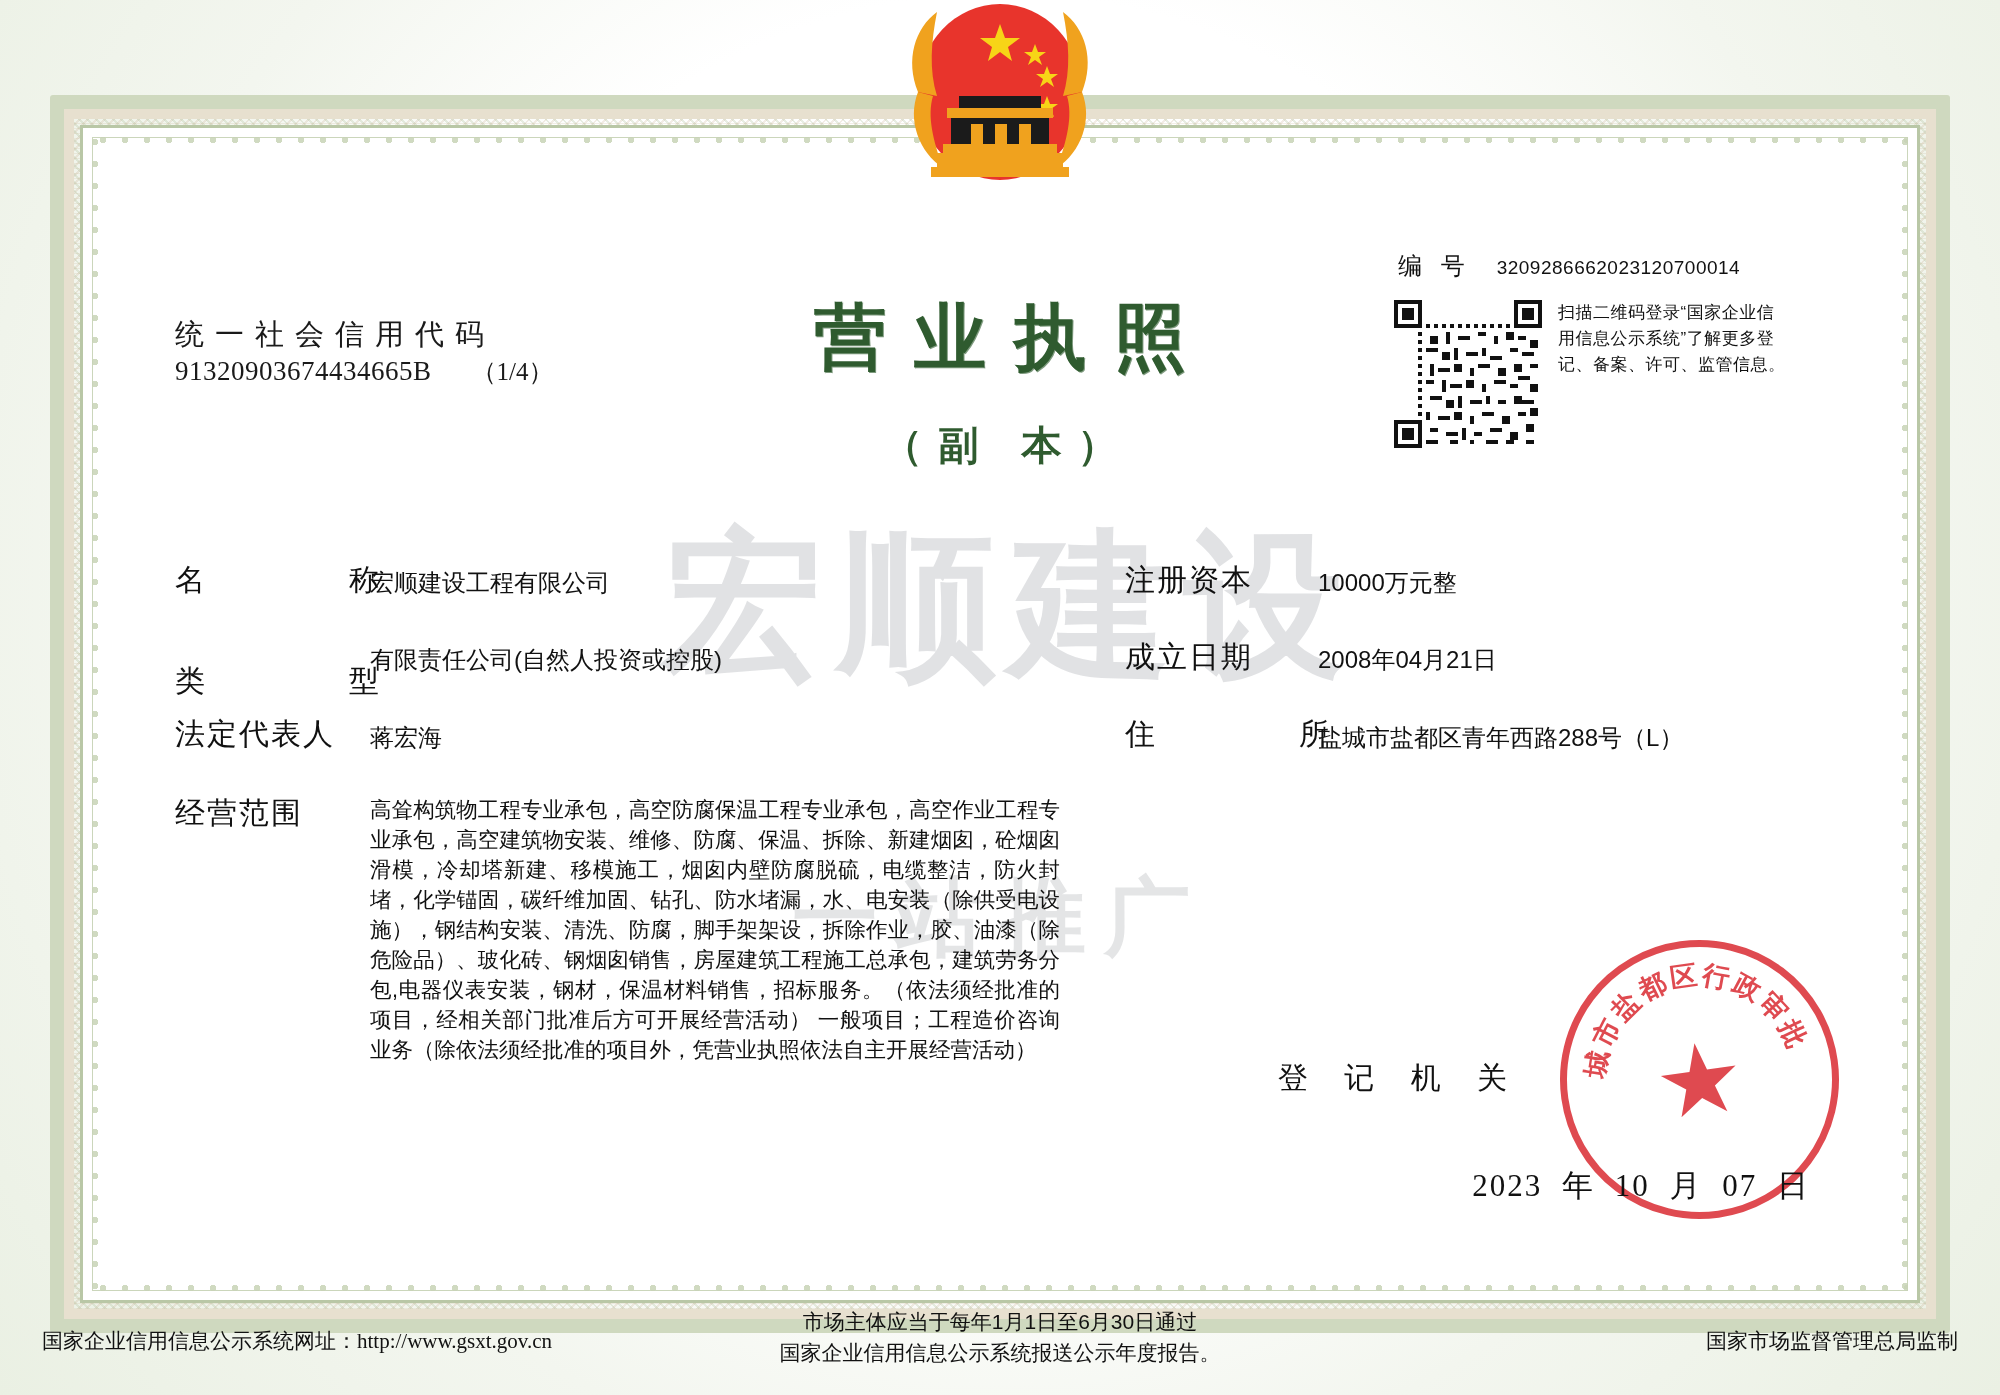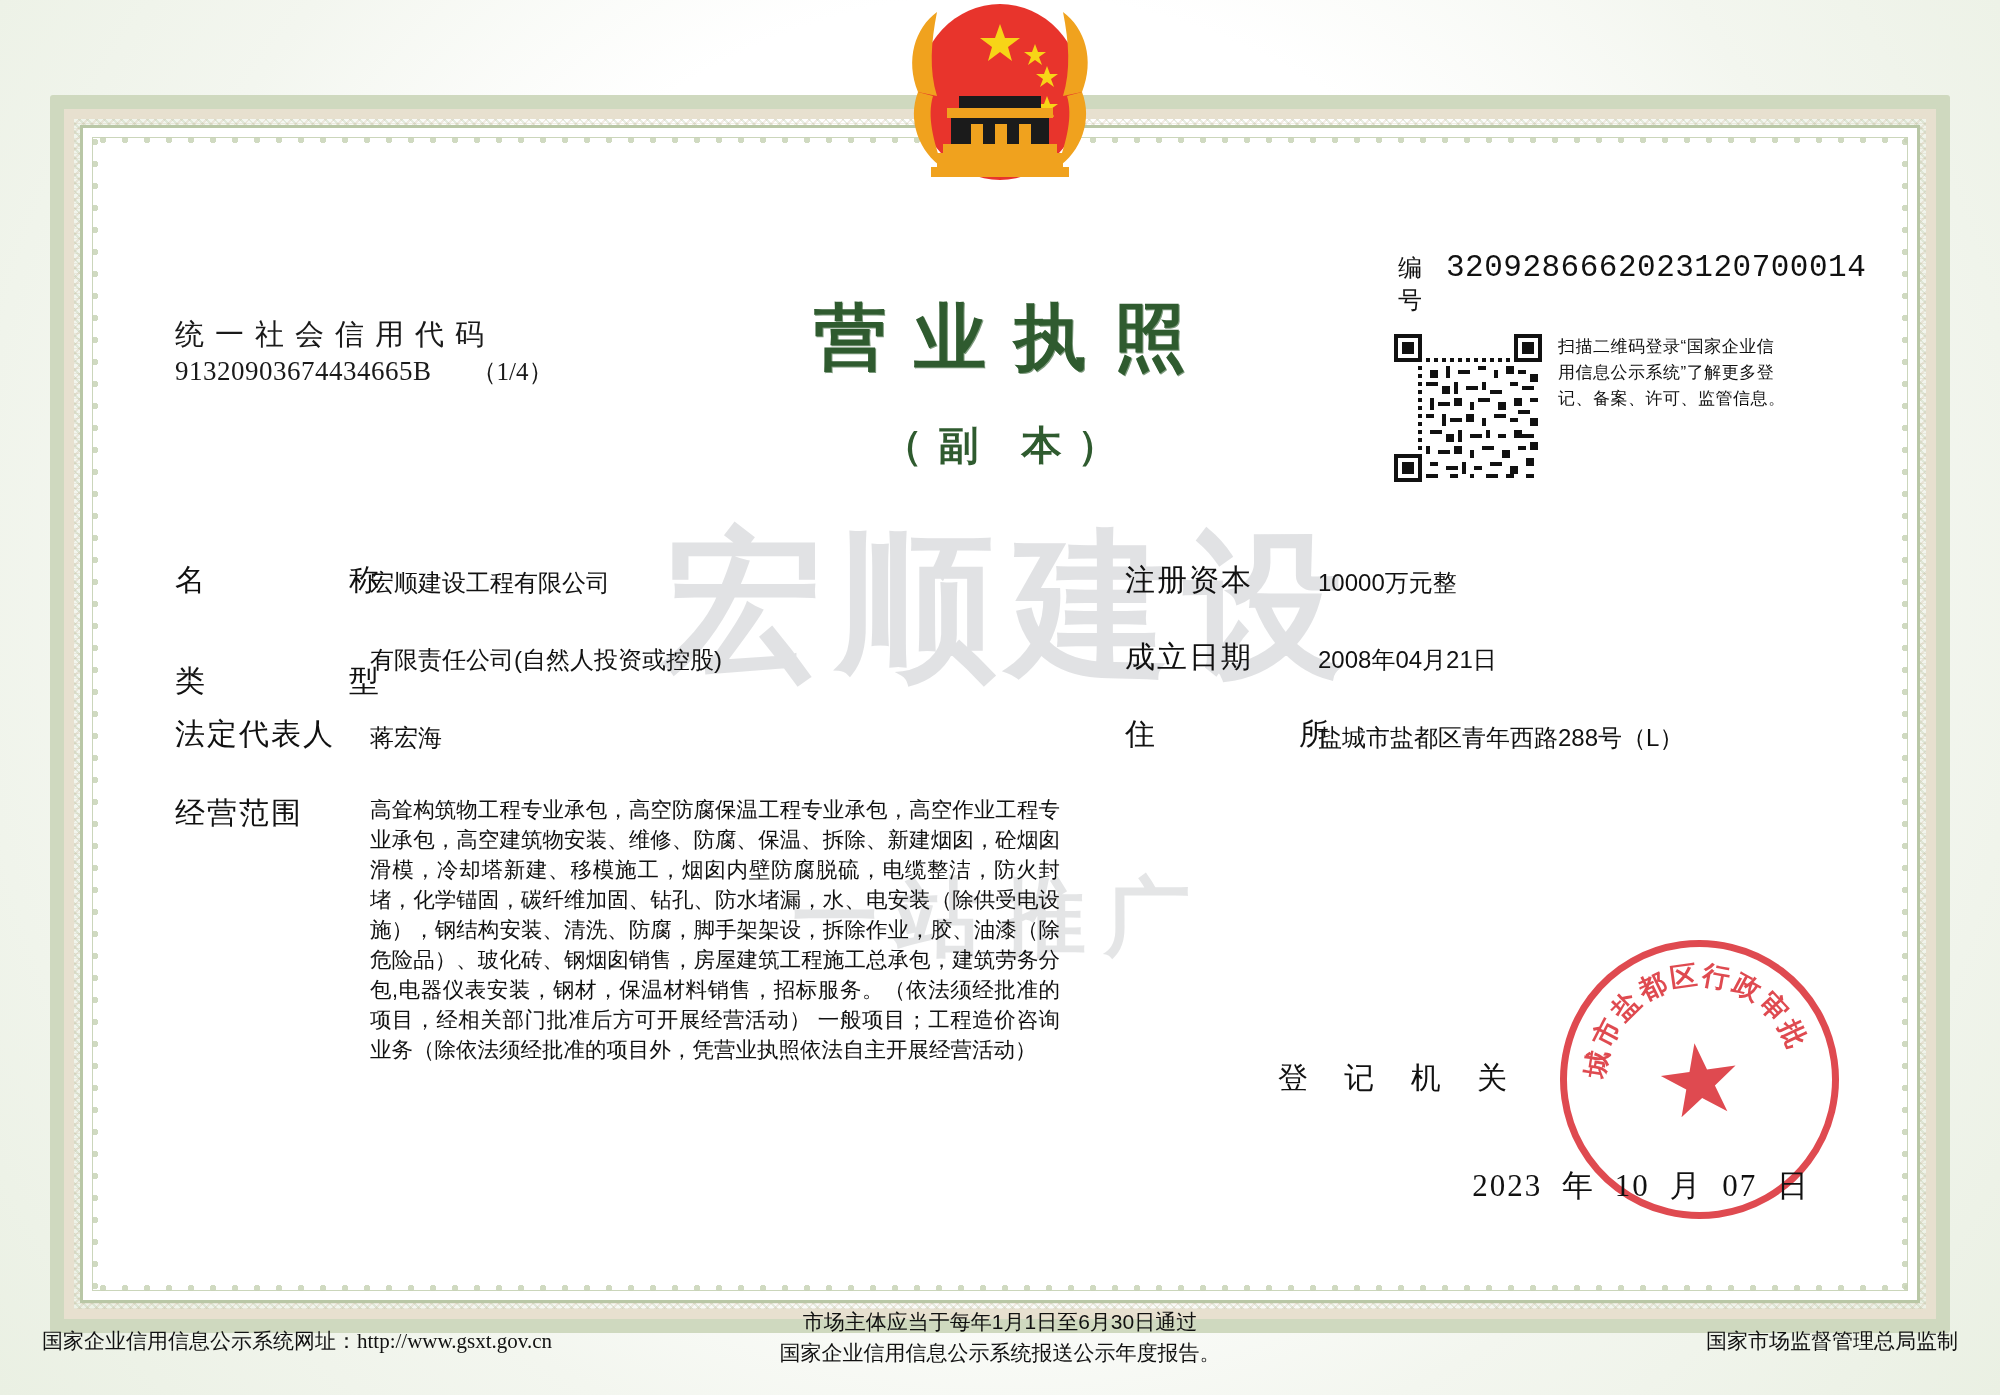--- a/index.html
+++ b/index.html
@@ -133,22 +133,22 @@
   #credit-value{letter-spacing:.5px;}
   #credit-page{margin-left:40px;font-size:25px;}
 
   
   #qr-area{position:absolute;right:150px;top:250px;width:470px;}
   #qr-number-row{
     display:flex;align-items:baseline;justify-content:flex-start;
     font-family:"Liberation Sans", sans-serif;font-size:24px;color:#111;
     margin-left:18px;
   }
-  #qr-number-label{letter-spacing:6px;margin-right:18px;}
-  #qr-number-value{font-family:Liberation Mono, monospace;font-size:31px;letter-spacing:.5px;}
+  #qr-number-label{letter-spacing:6px;margin-right:26px;}
+  #qr-number-value{font-family:Liberation Sans, sans-serif;font-size:19px;letter-spacing:.5px;}
   #qr-row{display:flex;margin-top:18px;margin-left:14px;}
   #qr-code{
     width:148px;height:148px;background:#fff;position:relative;
   }
   #qr-note{
     width:230px;margin-left:16px;
     font-family:"Liberation Sans", sans-serif;
     font-size:17px;line-height:26px;color:#111;letter-spacing:.5px;
   }
 

